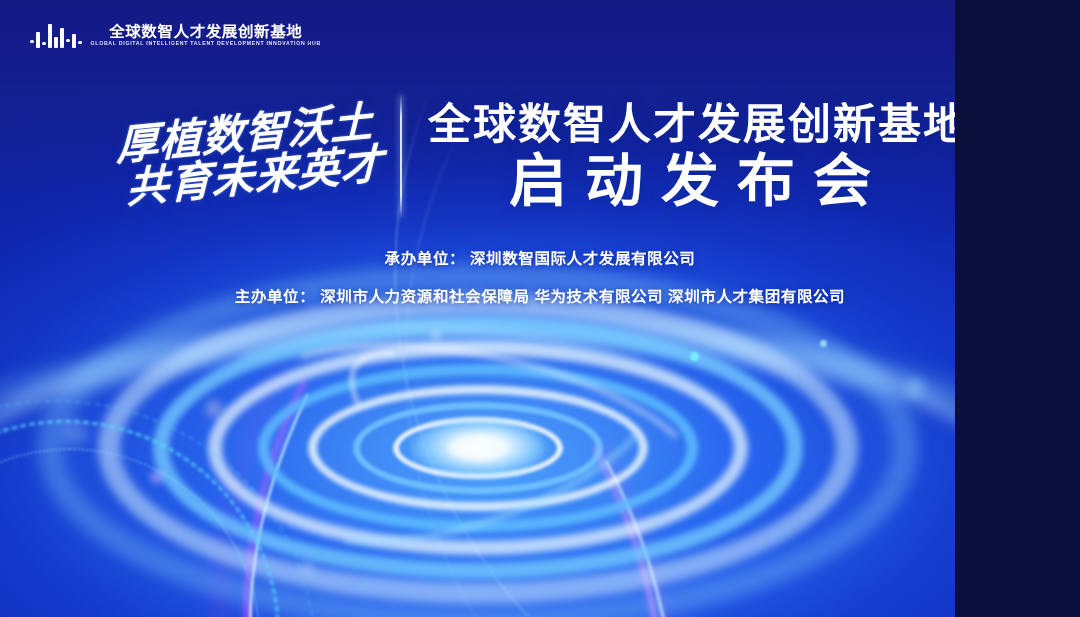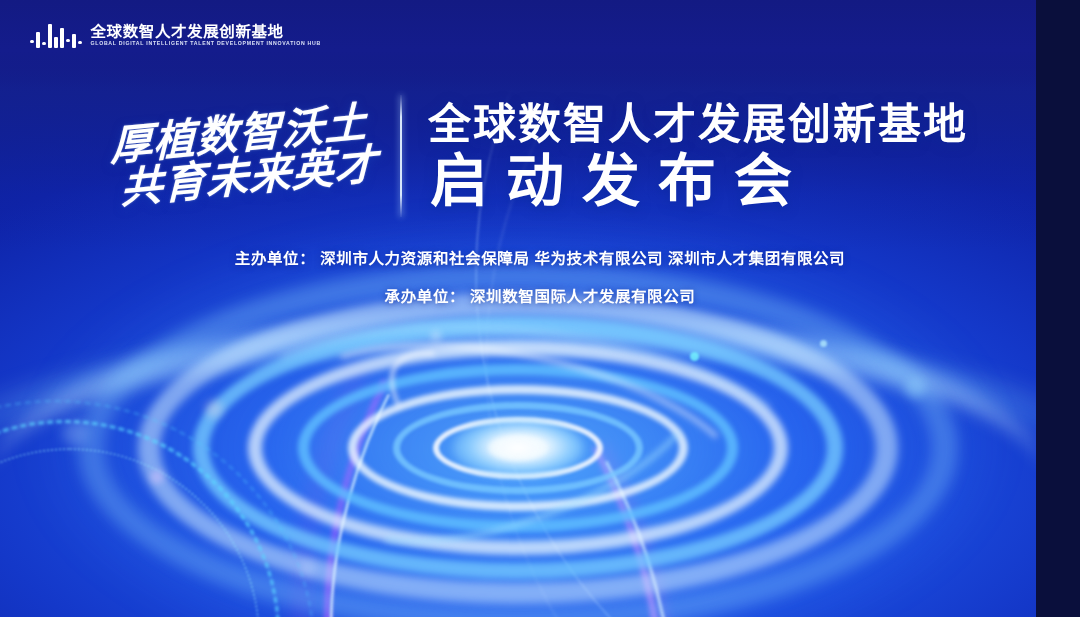--- a/index.html
+++ b/index.html
@@ -1,26 +1,27 @@
 <!DOCTYPE html>
 <html lang="zh-CN"><head>
 <meta charset="utf-8">
 <title>Event Backdrop</title>
 <style>
   html,body{margin:0;padding:0;background:#0a0f3c;}
   *{box-sizing:border-box;}
 
   .stage{
     position:relative;
-    width:1036px;height:617px;
+    width:955px;height:617px;
     overflow:hidden;
     font-family:"Liberation Sans","DejaVu Sans",sans-serif;
     background:
       radial-gradient(120% 90% at 52% 78%, #2f7bf6 0%, #1f55e8 22%, #1438c9 45%, #0e23a8 65%, #0b1a86 100%),
       linear-gradient(180deg,#10197e 0%,#152aa8 28%,#1b44cf 60%,#1e52e0 100%);
+    text-align: center;
   }
 
   
   .topband{
     position:absolute;left:0;top:0;width:1080px;height:92px;
     background:linear-gradient(180deg,#131a83 0%,#141c8c 55%,rgba(20,30,150,0) 100%);
     pointer-events:none;
   }
   .topband2{
     position:absolute;left:0;top:0;width:1080px;height:250px;
@@ -350,17 +351,17 @@
       <span class="l2">共育未来英才</span>
     </div>
     <div class="divider"></div>
     <div class="titles">
       <div class="title-1">全球数智人才发展创新基地</div>
       <div class="title-2">启动发布会</div>
     </div>
   </div>
 
   <div class="orgs">
+    <div class="org-line">承办单位： 深圳数智国际人才发展有限公司</div>
     <div class="org-line">主办单位： 深圳市人力资源和社会保障局  华为技术有限公司  深圳市人才集团有限公司</div>
-    <div class="org-line">承办单位： 深圳数智国际人才发展有限公司</div>
   </div>
 
 </div>
 
 </body></html>

